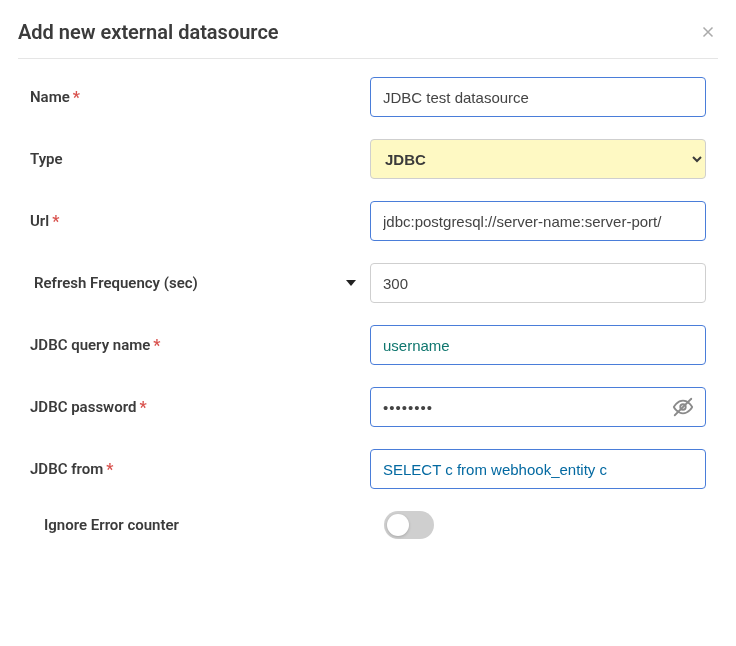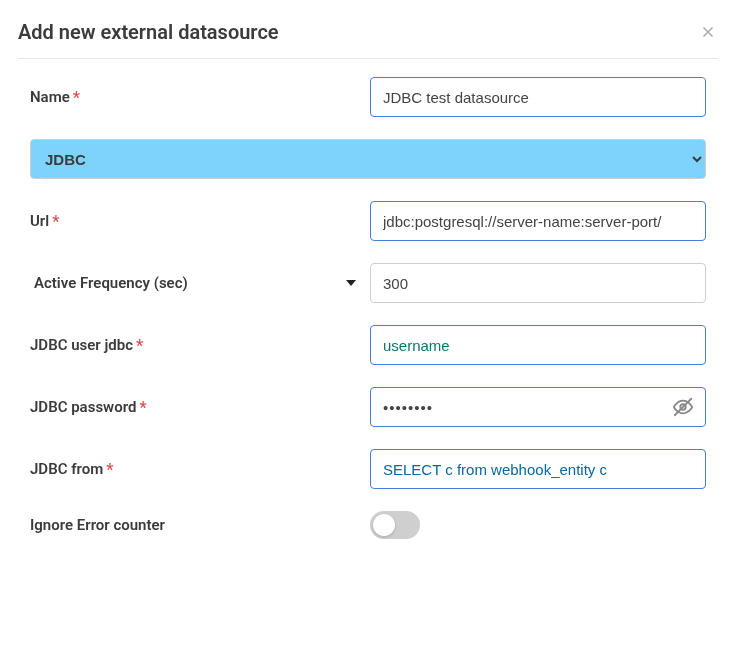--- a/index.html
+++ b/index.html
@@ -70,21 +70,21 @@
   .text-input.highlight { border-color: #4a7dd9; }
   .text-input::placeholder { color: #888; }
   .select-native {
     width: 100%;
     height: 40px;
     padding: 0 10px;
     font-size: 15px;
     font-weight: 600;
     border: 1px solid #cfcfcf;
     border-radius: 4px;
-    background: #7dd3fc;
+    background: #fef9c3;
     color: #3b3b3b;
   }
   .dropdown-box {
     position: relative;
     width: 100%;
     height: 40px;
     border: 1px solid #cfcfcf;
     border-radius: 4px;
     background: #fff;
     display: flex;
@@ -162,51 +162,54 @@
       <div class="label-col">
         <span class="label-text">Name</span>
         <span class="req">*</span>
       </div>
       <div class="input-col">
         <input type="text" class="text-input highlight" value="JDBC test datasource" style="">
       </div>
     </div>
 
     <div class="row">
+      <div class="label-col">
+        <span class="label-text">Type</span>
+      </div>
       <div class="input-col">
         <select class="select-native">
           <option>JDBC</option>
         </select>
       </div>
     </div>
 
     <div class="row">
       <div class="label-col">
         <span class="label-text">Url</span>
         <span class="req">*</span>
       </div>
       <div class="input-col">
         <input type="text" class="text-input highlight" value="jdbc:postgresql://server-name:server-port/" style="">
       </div>
     </div>
 
     <div class="row">
       <div class="label-col" style="justify-content:space-between;">
-        <span class="label-text" style="padding-left:4px;">Active Frequency (sec)</span>
+        <span class="label-text" style="padding-left:4px;">Refresh Frequency (sec)</span>
         <span class="refresh-caret"></span>
       </div>
       <div class="input-col">
         <input type="text" class="text-input" value="300" style="">
       </div>
     </div>
 
 
     <div class="row">
       <div class="label-col">
-        <span class="label-text">JDBC user jdbc</span>
+        <span class="label-text">JDBC query name</span>
         <span class="req">*</span>
       </div>
       <div class="input-col">
         <input type="text" class="text-input highlight" style="color: #0f766e;" value="username">
       </div>
     </div>
 
     <div class="row">
       <div class="label-col">
         <span class="label-text">JDBC password</span>
@@ -230,21 +233,21 @@
       <div class="label-col">
         <span class="label-text">JDBC from</span>
         <span class="req">*</span>
       </div>
       <div class="input-col">
         <input type="text" class="text-input highlight" style="color: #0369a1;" value="SELECT c from webhook_entity c">
       </div>
     </div>
 
 
-    <div class="row" style="margin-bottom:0;">
+    <div class="row" style="margin-bottom:0;margin-left:14px;">
       <div class="label-col">
         <span class="label-text">Ignore Error counter</span>
       </div>
       <div class="input-col">
         <div class="toggle off">
           <div class="knob"></div>
         </div>
       </div>
     </div>
 

